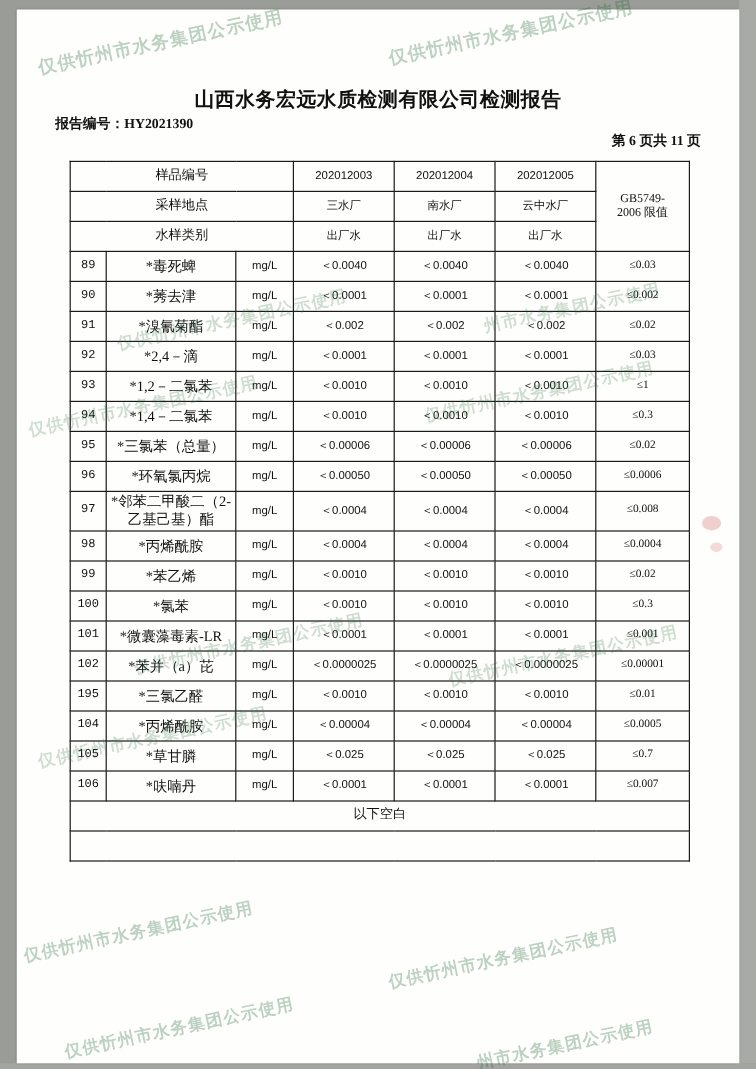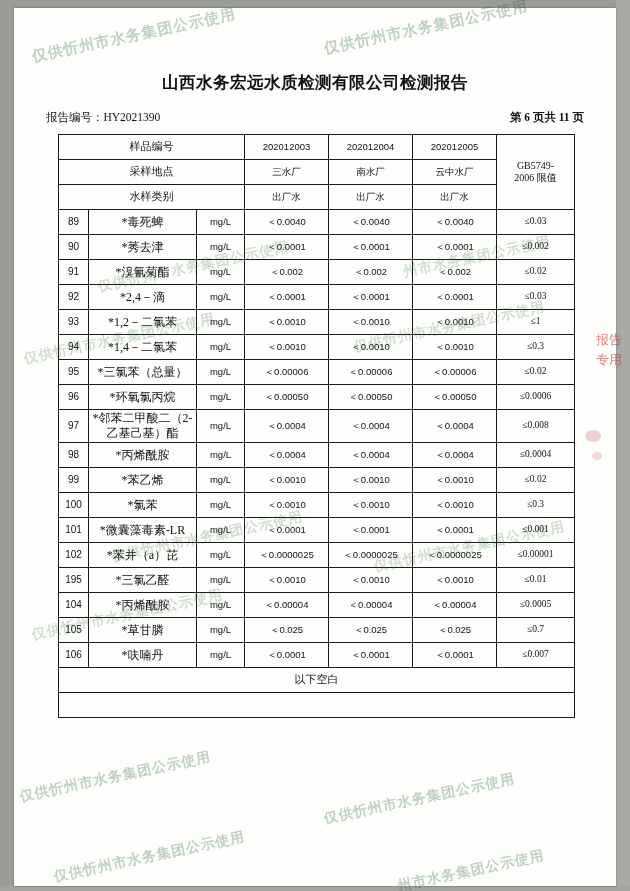--- a/index.html
+++ b/index.html
@@ -59,23 +59,23 @@
     top: 72px;
     text-align: center;
     font-size: 16.5px;
     font-weight: bold;
     letter-spacing: 0.5px;
     color: #111;
   }
   .report-no {
     position: absolute;
     left: 46px;
-    top: 110px;
+    top: 96px;
     font-size: 11.5px;
-    font-weight: normal;
+    font-weight: bold;
     color: #111;
   }
   .page-no {
     position: absolute;
     right: 46px;
     top: 110px;
     font-size: 11.5px;
     font-weight: bold;
     color: #111;
   }
@@ -97,21 +97,21 @@
     padding: 1px 2px;
     height: 22px;
     line-height: 1.25;
   }
   td.hdr-label {
     text-align: center;
     font-size: 11px;
   }
   td.idx {
     width: 30px;
-    font-family: Liberation Sans, sans-serif;
+    font-family: Liberation Mono, monospace;
     font-size: 10px;
   }
   td.name {
     width: 108px;
     text-align: left;
     padding-left: 7px;
     font-size: 12px;
   }
   td.unit {
     width: 48px;
@@ -414,18 +414,15 @@
   <div class="wm pale" style="left:22px; top:330px;">仅供忻州市水务集团公示使用</div>
   <div class="wm pale" style="left:352px; top:318px;">仅供忻州市水务集团公示使用</div>
   <div class="wm pale" style="left:110px; top:528px;">仅供忻州市水务集团公示使用</div>
   <div class="wm pale" style="left:372px; top:538px;">仅供忻州市水务集团公示使用</div>
   <div class="wm pale" style="left:30px; top:606px;">仅供忻州市水务集团公示使用</div>
   <div class="wm" style="left:18px; top:768px;">仅供忻州市水务集团公示使用</div>
   <div class="wm" style="left:322px; top:790px;">仅供忻州市水务集团公示使用</div>
   <div class="wm" style="left:52px; top:848px;">仅供忻州市水务集团公示使用</div>
   <div class="wm" style="left:396px; top:862px;">州市水务集团公示使用</div>
 
-  <div class="stamp">
-    <span>报告专用</span>
-  </div>
   <div class="smudge" style="left:585px; top:430px; width:16px; height:12px; background:rgba(200,70,70,0.25);"></div>
   <div class="smudge" style="left:592px; top:452px; width:10px; height:8px; background:rgba(200,70,70,0.20);"></div>
 </div>
 
 </body></html>

